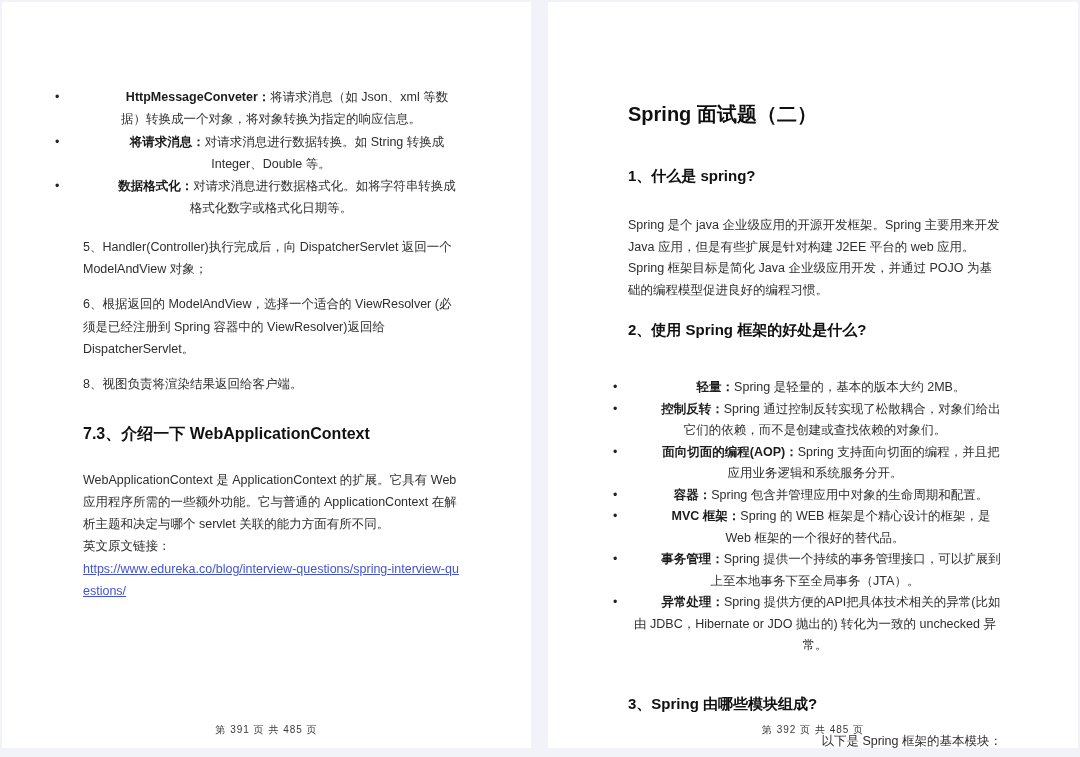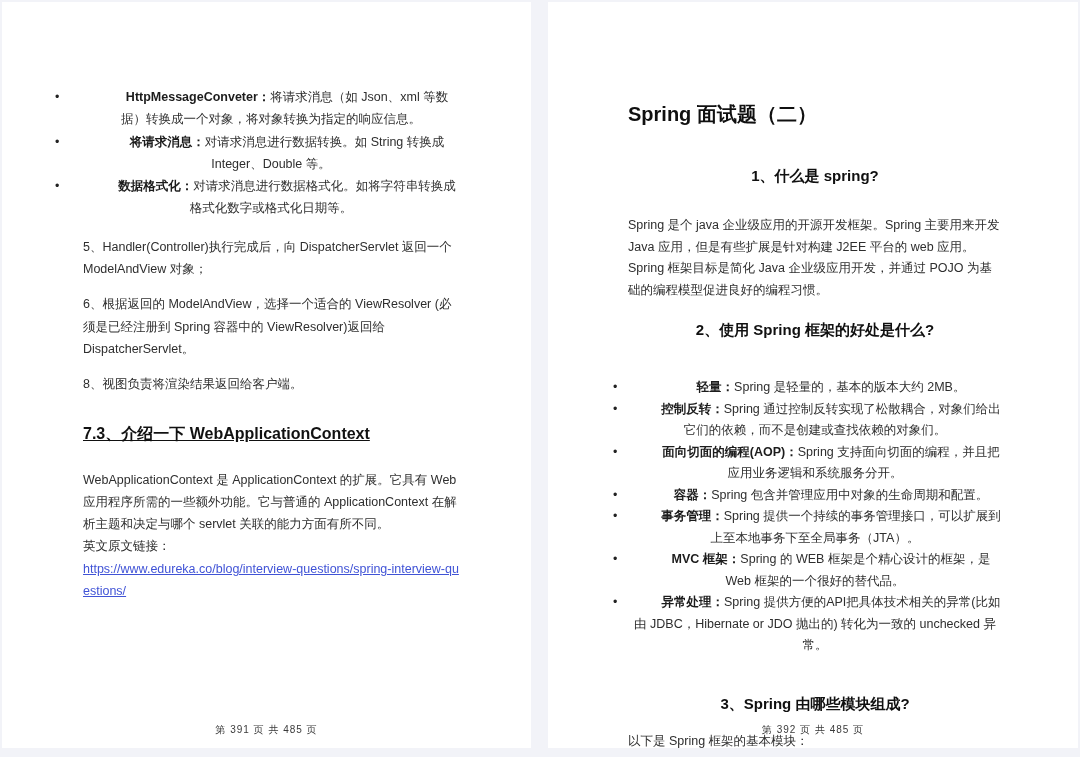--- a/index.html
+++ b/index.html
@@ -49,21 +49,20 @@
 
   .step { margin: 13px 0 0 0; }
   .step-first { margin-top: 16px; }
 
   .section-heading-l {
     margin: 27px 0 0 0;
     font-size: 16px;
     font-weight: 700;
     color: #111;
     line-height: 22px;
-    text-decoration: underline;
   }
   .section-body { margin: 24px 0 0 0; }
   .link-label { }
   a.ref-link {
     color: #4053d6;
     text-decoration: underline;
     word-break: break-all;
     display: inline-block;
   }
 
@@ -88,30 +87,29 @@
     font-size: 20px;
     line-height: 26px;
     font-weight: 700;
     color: #101010;
   }
   .q-heading {
     font-size: 15px;
     line-height: 20px;
     font-weight: 700;
     color: #101010;
-    margin: 12px;
-    text-align: center;
+    margin: 0;
   }
   .q1-heading { margin-top: 39px; }
   .q1-body    { margin: 29px 0 0 0; }
   .q2-heading { margin-top: 19px; }
   ul.benefits { margin-top: 37px; }
   .content-right li.bullet::before { left: -15px; }
   .q3-heading { margin-top: 37px; }
-  .q3-body    { margin: 17px 0 0 0; }
+  .q3-body    { margin: 17px 0 0 0; text-align: right; }
 </style>
 </head>
 <body>
 
 <div class="page page-left">
   <div class="content-left">
 
     <ul class="plain">
       <li class="bullet"><b class="term">HttpMessageConveter：</b><span>将请求消息（如 Json、xml 等数据）转换成一个对象，将对象转换为指定的响应信息。</span></li>
       <li class="bullet"><b class="term">将请求消息：</b><span>对请求消息进行数据转换。如 String 转换成 Integer、Double 等。</span></li>
@@ -141,22 +139,22 @@
     <h2 class="q-heading q1-heading">1、什么是 spring?</h2>
     <p class="q1-body">Spring 是个 java 企业级应用的开源开发框架。Spring 主要用来开发 Java 应用，但是有些扩展是针对构建 J2EE 平台的 web 应用。Spring 框架目标是简化 Java 企业级应用开发，并通过 POJO 为基础的编程模型促进良好的编程习惯。</p>
 
     <h2 class="q-heading q2-heading">2、使用 Spring 框架的好处是什么?</h2>
 
     <ul class="plain benefits">
       <li class="bullet"><b class="term">轻量：</b><span>Spring 是轻量的，基本的版本大约 2MB。</span></li>
       <li class="bullet"><b class="term">控制反转：</b><span>Spring 通过控制反转实现了松散耦合，对象们给出它们的依赖，而不是创建或查找依赖的对象们。</span></li>
       <li class="bullet"><b class="term">面向切面的编程(AOP)：</b><span>Spring 支持面向切面的编程，并且把应用业务逻辑和系统服务分开。</span></li>
       <li class="bullet"><b class="term">容器：</b><span>Spring 包含并管理应用中对象的生命周期和配置。</span></li>
+      <li class="bullet"><b class="term">MVC 框架：</b><span>Spring 的 WEB 框架是个精心设计的框架，是 Web 框架的一个很好的替代品。</span></li>
       <li class="bullet"><b class="term">事务管理：</b><span>Spring 提供一个持续的事务管理接口，可以扩展到上至本地事务下至全局事务（JTA）。</span></li>
-      <li class="bullet"><b class="term">MVC 框架：</b><span>Spring 的 WEB 框架是个精心设计的框架，是 Web 框架的一个很好的替代品。</span></li>
       <li class="bullet"><b class="term">异常处理：</b><span>Spring 提供方便的API把具体技术相关的异常(比如由 JDBC，Hibernate or JDO 抛出的) 转化为一致的 unchecked 异常。</span></li>
     </ul>
 
     <h2 class="q-heading q3-heading">3、Spring 由哪些模块组成?</h2>
     <p class="q3-body">以下是 Spring 框架的基本模块：</p>
   </div>
 
   <div class="page-footer">第 392 页 共 485 页</div>
 </div>
 

